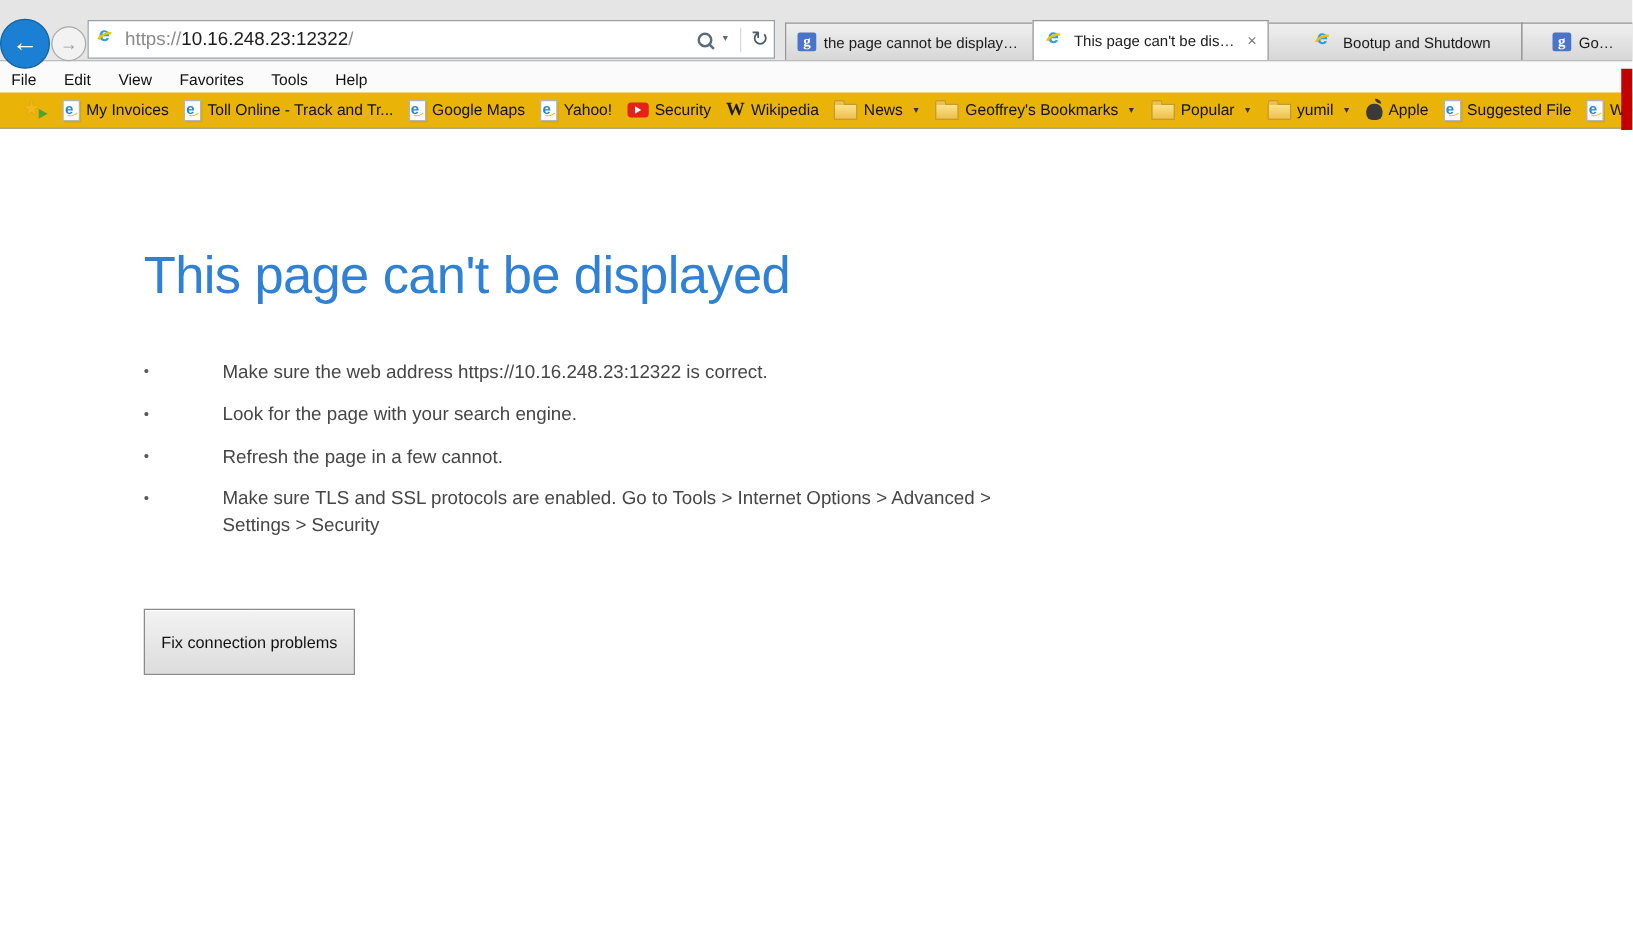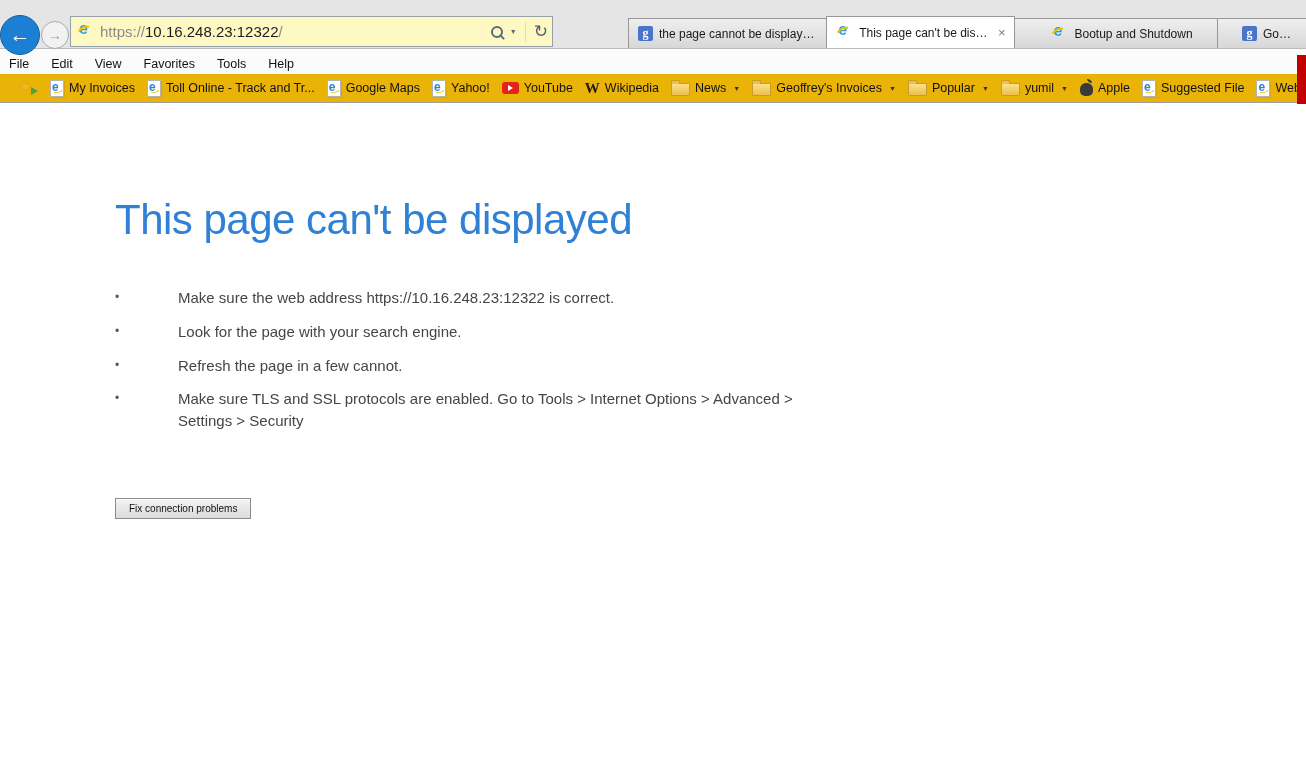--- a/index.html
+++ b/index.html
@@ -4,21 +4,21 @@
 <style>
   html,body{margin:0;padding:0;}
   body{font-family:"Liberation Sans",sans-serif;background:#fff;}
   .screen{position:relative;width:1306px;height:761px;overflow:hidden;background:#fff;}
 
   
   .chrome-top{position:relative;height:48px;background:#e5e5e5;border-bottom:1px solid #bcbcbc;display:flex;align-items:flex-end;}
   .nav-zone{position:relative;width:628px;height:48px;flex:0 0 auto;}
   .btn-back{position:absolute;left:0;top:15px;width:38px;height:38px;border-radius:50%;background:#1b7fd3;border:1px solid #14619f;color:#fff;display:flex;align-items:center;justify-content:center;font-size:21px;font-weight:bold;cursor:pointer;z-index:3;}
   .btn-fwd{position:absolute;left:41px;top:21px;width:26px;height:26px;border-radius:50%;background:#f2f2f2;border:1px solid #a9a9a9;color:#9a9a9a;display:flex;align-items:center;justify-content:center;font-size:14px;z-index:2;}
-  .addr{position:absolute;left:70px;top:16px;width:483px;height:31px;background:#fef9c3;border:1px solid #96a0ab;display:flex;align-items:center;box-sizing:border-box;padding:0 4px 0 6px;}
+  .addr{position:absolute;left:70px;top:16px;width:550px;height:31px;background:#ffffff;border:1px solid #96a0ab;display:flex;align-items:center;box-sizing:border-box;padding:0 4px 0 6px;}
   .addr .url{flex:1;font-size:15px;white-space:nowrap;overflow:hidden;margin-left:6px;}
   .url .scheme,.url .path{color:#8b8b8b;}
   .url .host{color:#1c1c1c;}
   .addr-controls{display:flex;align-items:center;gap:5px;}
   .glass{position:relative;width:8px;height:8px;border:2px solid #5c6b79;border-radius:50%;margin-right:2px;}
   .glass::after{content:"";position:absolute;width:2px;height:6px;background:#5c6b79;right:-2px;bottom:-4px;transform:rotate(-45deg);}
   .addr-caret{font-size:7px;color:#5c6b79;}
   .addr-divider{width:1px;height:20px;background:#d7dbe0;margin:0 3px;}
   .refresh{font-size:17px;color:#4e5d6b;line-height:1;}
 
@@ -65,21 +65,21 @@
   
   .edge-red{position:absolute;right:0;top:55px;width:9px;height:49px;background:#c20000;z-index:5;}
 
   
   .content{padding:93px 40px 0 115px;}
   .page-title{margin:0;font-size:42px;font-weight:300;letter-spacing:-0.5px;color:#2e81d4;}
   .bullets{list-style:none;margin:43px 0 0 0;padding:0;width:712px;}
   .bullets li{display:flex;margin-bottom:12px;font-size:15px;line-height:1.45;color:#464646;}
   .bullets .bullet{width:15px;flex:0 0 auto;color:#5a5a5a;font-size:12px;padding-top:2px;}
   .bullets .btext{flex:1;margin-left:48px;}
-  .fix-btn{margin-top:54px;font-family:"Liberation Sans",sans-serif;font-size:10px;color:#111;background:linear-gradient(#f3f3f3,#dcdcdc);border:1px solid #8a8a8a;padding:4px 13px;cursor:pointer;box-shadow:inset 0 1px 0 #fff;}
+  .fix-btn{margin-top:43px;font-family:"Liberation Sans",sans-serif;font-size:13px;color:#111;background:linear-gradient(#f3f3f3,#dcdcdc);border:1px solid #8a8a8a;padding:18px 13px;cursor:pointer;box-shadow:inset 0 1px 0 #fff;}
 </style>
 </head>
 <body>
 
 <div class="screen">
 
   <div class="chrome-top">
     <div class="nav-zone">
       <div class="btn-back">
         <span>←</span>
@@ -144,34 +144,34 @@
     <span class="fav-item">
         <span class="ie-page"></span>
         <span>Google Maps</span>
       </span>
     <span class="fav-item">
         <span class="ie-page"></span>
         <span>Yahoo!</span>
       </span>
     <span class="fav-item">
         <span class="yt-icon"></span>
-        <span>YouTube</span>
+        <span>Security</span>
       </span>
     <span class="fav-item">
         <span class="wiki-icon">W</span>
         <span>Wikipedia</span>
       </span>
     <span class="fav-item">
         <span class="folder-icon"></span>
         <span>News</span>
         <span class="fav-caret">▼</span>
       </span>
     <span class="fav-item">
         <span class="folder-icon"></span>
-        <span>Geoffrey's Invoices</span>
+        <span>Geoffrey's Bookmarks</span>
         <span class="fav-caret">▼</span>
       </span>
     <span class="fav-item">
         <span class="folder-icon"></span>
         <span>Popular</span>
         <span class="fav-caret">▼</span>
       </span>
     <span class="fav-item">
         <span class="folder-icon"></span>
         <span>yumil</span>

